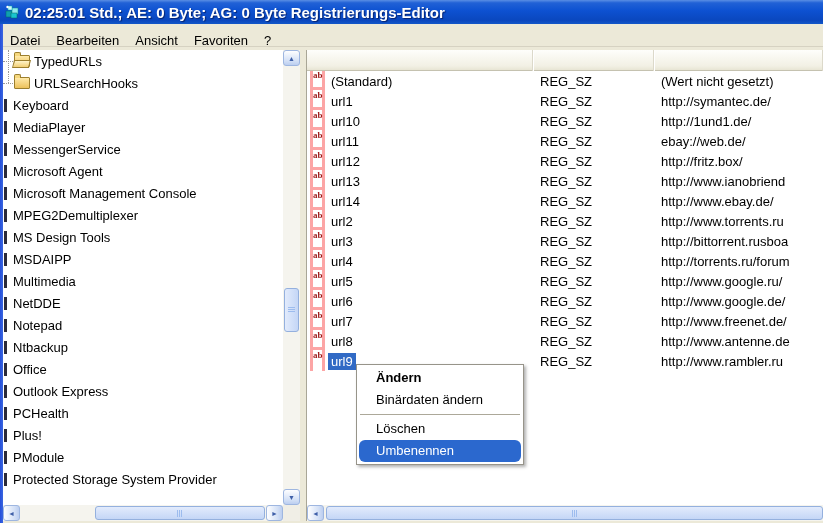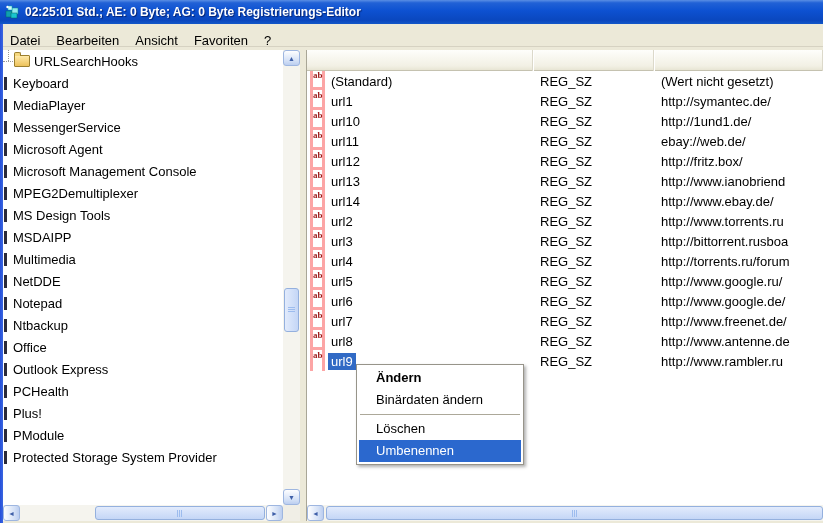--- a/index.html
+++ b/index.html
@@ -8,21 +8,21 @@
     position:relative;width:823px;height:523px;overflow:hidden;
     background:#ECE9D8;font-family:"Liberation Sans",sans-serif;font-size:13px;color:#000;
   }
   
   .titlebar{
     position:absolute;left:0;top:0;width:100%;height:24px;
     background:linear-gradient(180deg,#5A8EE4 0%,#2161D6 12%,#0D51D1 45%,#0A47BE 85%,#1257C8 100%);
     display:flex;align-items:center;padding-left:4px;
   }
   .app-icon{width:16px;height:16px;display:inline-block;margin-right:5px;flex:0 0 auto;}
-  .title-text{color:#fff;font-weight:bold;font-size:12px;white-space:nowrap;
+  .title-text{color:#fff;font-weight:bold;font-size:15px;white-space:nowrap;
     text-shadow:1px 1px 1px rgba(0,0,40,.55);}
   
   .menubar{
     position:absolute;left:0;top:24px;width:100%;height:23px;background:#ECE9D8;
     display:flex;align-items:center;padding-left:2px;border-bottom:1px solid #D6D2C2;
   }
   .menu-item{padding:13px 8px 3px;white-space:nowrap;cursor:default;}
   
   .left-border{position:absolute;left:0;top:24px;width:3px;height:499px;
     background:linear-gradient(90deg,#254FDA,#3A66E0);}
@@ -74,21 +74,21 @@
     color:#9E1B1B;font-weight:bold;font-size:9px;line-height:10px;text-align:center;font-family:"Liberation Serif",serif;}
   .name-text{padding:1px 3px;}
   .name-text.selected{background:#316AC5;color:#fff;}
   .cell-typ,.cell-wert{padding-left:7px;white-space:nowrap;overflow:hidden;}
   .list-hscroll{position:absolute;left:0;top:455px;width:517px;height:16px;background:#F5F4EE;}
   
   .context-menu{position:absolute;left:356px;top:364px;width:168px;background:#fff;
     border:1px solid #97948A;padding:2px;box-shadow:2px 2px 3px rgba(80,80,80,.45);}
   .ctx-item{height:22px;line-height:22px;padding-left:17px;white-space:nowrap;cursor:default;}
   .ctx-item.bold{font-weight:bold;}
-  .ctx-item.highlighted{background:#2B68CE;color:#fff;}
+  .ctx-item.highlighted{background:#2B68CE;color:#fff;border-radius:6px;}
   .ctx-sep{height:0;border-top:1px solid #ACA899;margin:3px 1px;}
 </style>
 </head>
 <body>
 
 <div id="win">
 
   <div class="titlebar">
     <span class="app-icon">
       <svg width="16" height="16" viewBox="0 0 16 16">
@@ -108,20 +108,30 @@
       <span class="menu-item">Ansicht</span>
       <span class="menu-item">Favoriten</span>
       <span class="menu-item">?</span>
     </div>
 
   <div class="left-border"></div>
 
   <div class="tree-pane">
     <div class="tree-rows" id="treeRows">
         <div class="tree-row">
+          <div class="conn-v"></div>
+          <div class="conn-h"></div>
+          <span class="folder open">
+            <span class="back"></span>
+            <span class="tab"></span>
+            <span class="front"></span>
+          </span>
+          <span class="tree-label">TypedURLs</span>
+        </div>
+        <div class="tree-row">
           <div class="conn-v half"></div>
           <div class="conn-h"></div>
           <span class="folder">
             <span class="back"></span>
             <span class="tab"></span>
           </span>
           <span class="tree-label">URLSearchHooks</span>
         </div>
         <div class="tree-row">
           <span class="sliver"></span>

